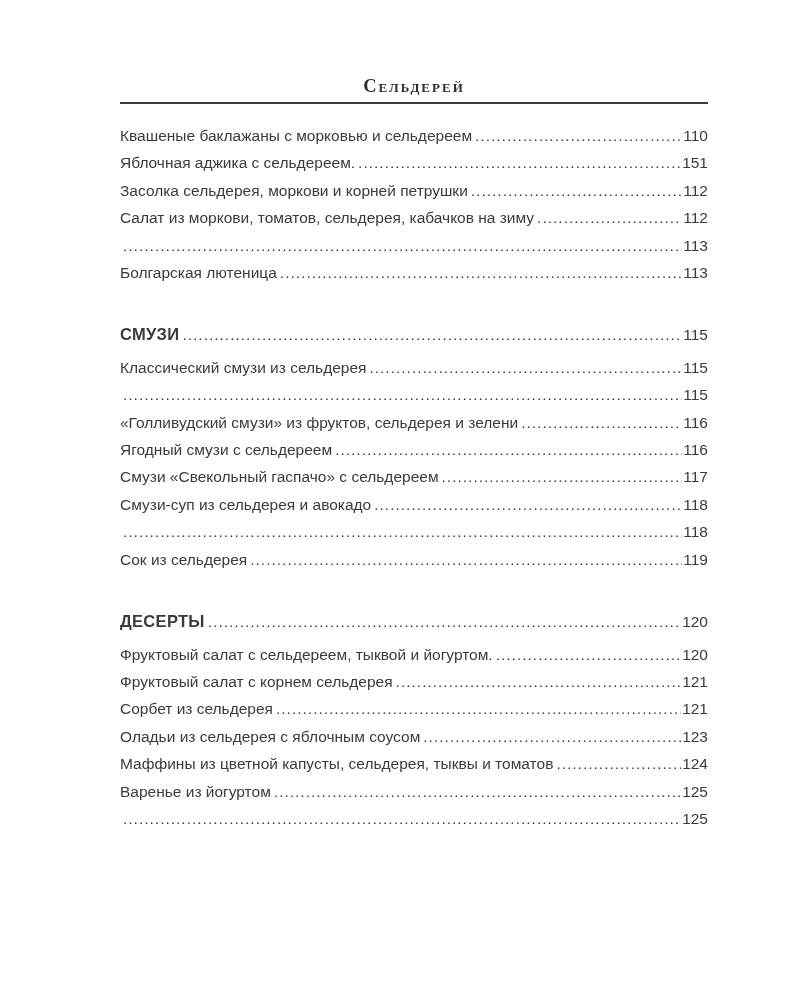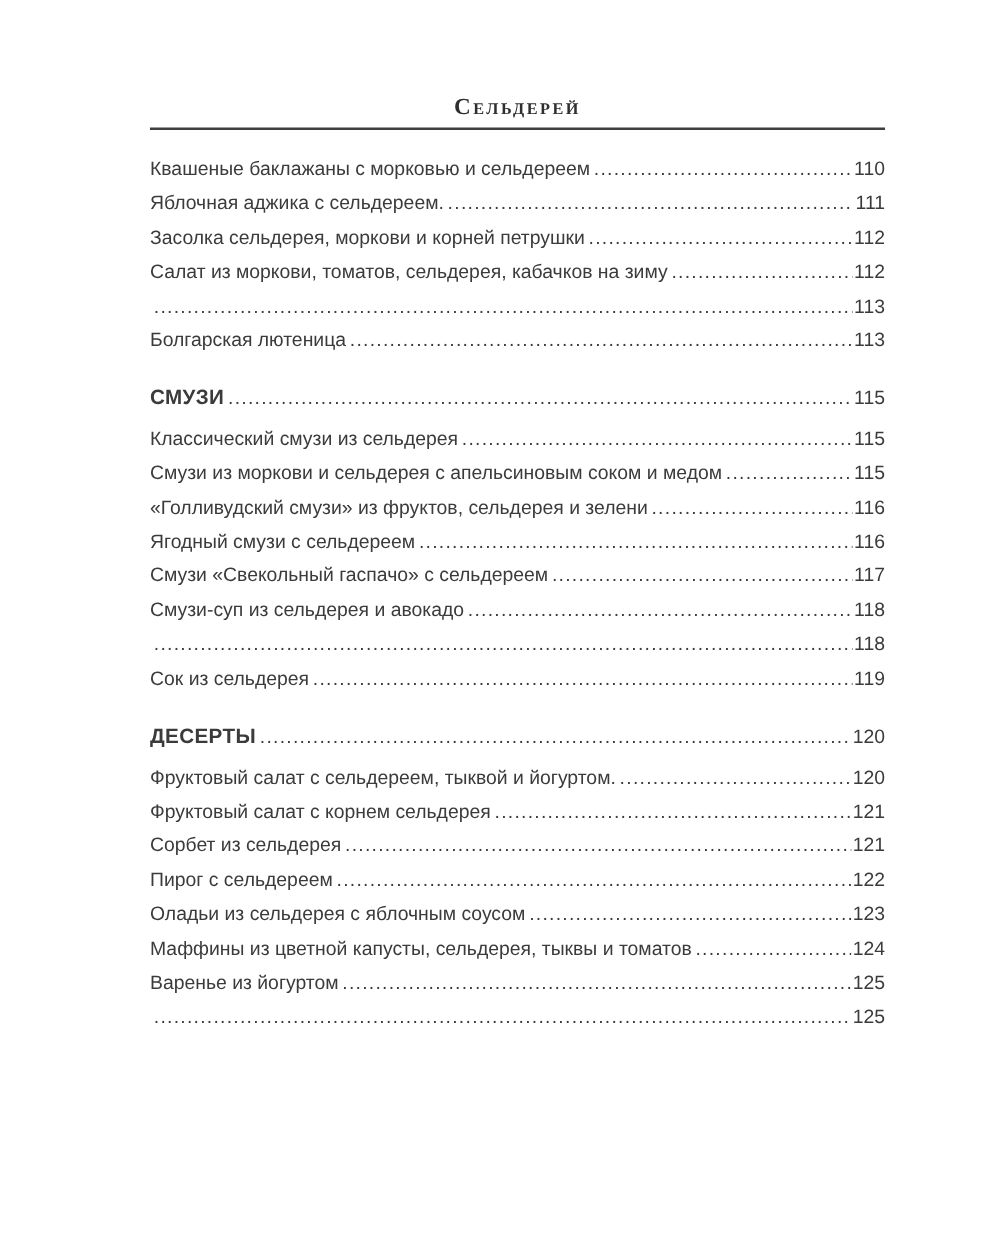--- a/index.html
+++ b/index.html
@@ -61,21 +61,21 @@
     min-width: 0;
   }
   .leader::after {
     content: "....................................................................................................................................................................";
     letter-spacing: 1px;
     font-size: 15.5px;
     font-weight: 400;
     color: var(--text);
   }
   .pagenum { white-space: nowrap; }
-  .row.heading { margin-top: 19px; margin-bottom: 5px; }
+  .row.heading { margin-top: 35px; margin-bottom: 5px; }
   .row.heading .title {
     font-weight: bold;
     font-size: 16.5px;
     letter-spacing: 0.3px;
   }
   .row.heading .pagenum { font-weight: 400; }
 </style>
 </head>
 <body>
 
@@ -88,21 +88,21 @@
     <div class="toc">
         <div class="toc-section">
           <div class="row entry">
     <span class="title">Квашеные баклажаны с морковью и сельдереем</span>
     <span class="leader"></span>
     <span class="pagenum">110</span>
   </div>
           <div class="row entry">
     <span class="title">Яблочная аджика с сельдереем.</span>
     <span class="leader"></span>
-    <span class="pagenum">111</span>
+    <span class="pagenum">151</span>
   </div>
           <div class="row entry">
     <span class="title">Засолка сельдерея, моркови и корней петрушки</span>
     <span class="leader"></span>
     <span class="pagenum">112</span>
   </div>
           <div class="row entry">
     <span class="title">Салат из моркови, томатов, сельдерея, кабачков на зиму</span>
     <span class="leader"></span>
     <span class="pagenum">112</span>
@@ -122,21 +122,20 @@
     <span class="title">СМУЗИ</span>
     <span class="leader"></span>
     <span class="pagenum">115</span>
   </div>
           <div class="row entry">
     <span class="title">Классический смузи из сельдерея</span>
     <span class="leader"></span>
     <span class="pagenum">115</span>
   </div>
           <div class="row entry">
-    <span class="title">Смузи из моркови и сельдерея с апельсиновым соком и медом</span>
     <span class="leader"></span>
     <span class="pagenum">115</span>
   </div>
           <div class="row entry">
     <span class="title">«Голливудский смузи» из фруктов, сельдерея и зелени</span>
     <span class="leader"></span>
     <span class="pagenum">116</span>
   </div>
           <div class="row entry">
     <span class="title">Ягодный смузи с сельдереем</span>
@@ -178,25 +177,20 @@
     <span class="title">Фруктовый салат с корнем сельдерея</span>
     <span class="leader"></span>
     <span class="pagenum">121</span>
   </div>
           <div class="row entry">
     <span class="title">Сорбет из сельдерея</span>
     <span class="leader"></span>
     <span class="pagenum">121</span>
   </div>
           <div class="row entry">
-    <span class="title">Пирог с сельдереем</span>
-    <span class="leader"></span>
-    <span class="pagenum">122</span>
-  </div>
-          <div class="row entry">
     <span class="title">Оладьи из сельдерея с яблочным соусом</span>
     <span class="leader"></span>
     <span class="pagenum">123</span>
   </div>
           <div class="row entry">
     <span class="title">Маффины из цветной капусты, сельдерея, тыквы и томатов</span>
     <span class="leader"></span>
     <span class="pagenum">124</span>
   </div>
           <div class="row entry">

